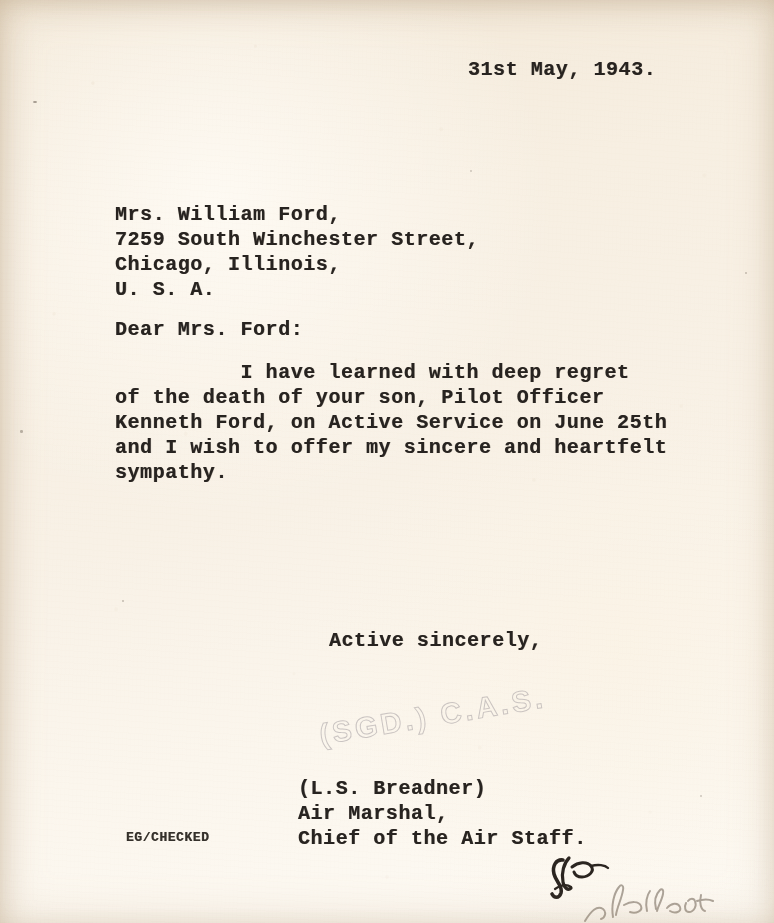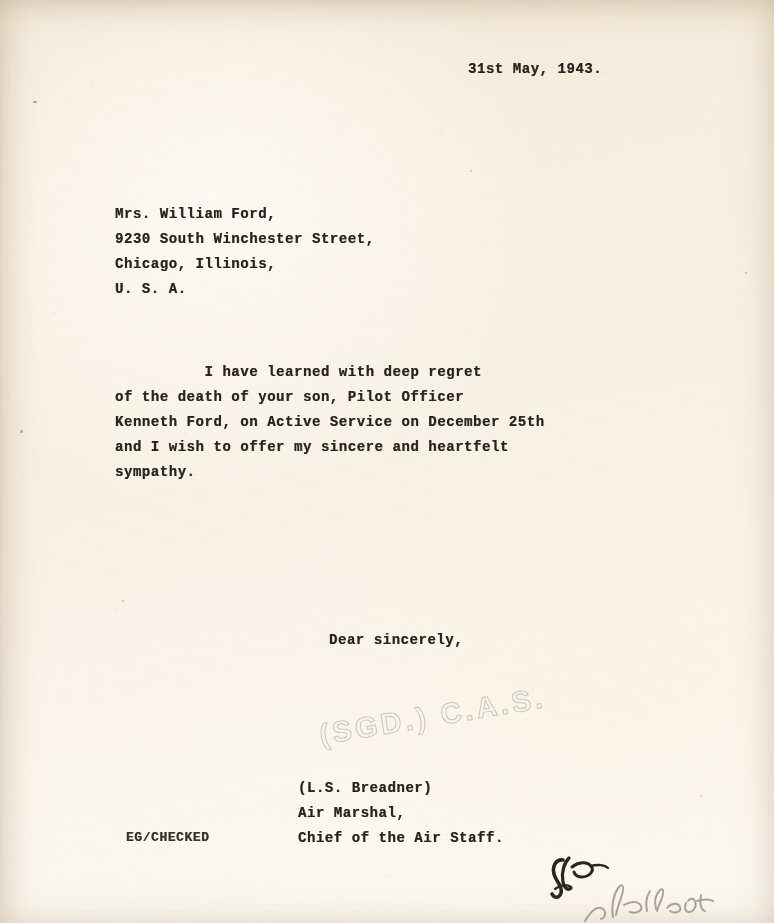--- a/index.html
+++ b/index.html
@@ -66,21 +66,21 @@
       inset 14px 0 34px -18px rgba(170,146,112,0.4),
       inset -12px 0 30px -18px rgba(176,152,118,0.3),
       inset 0 16px 34px -20px rgba(178,154,120,0.32);
   }
 
   
   .tw {
     position: absolute;
     white-space: pre;
     color: #272320;
-    font-size: 14px;
+    font-size: 20px;
     letter-spacing: 0.55px;
     line-height: 25px;
     font-weight: 700;
     text-shadow:
       0.4px 0.3px 0.5px rgba(60,52,44,0.5),
       -0.3px 0.2px 0.6px rgba(90,78,64,0.3);
   }
 
   .tw.block { white-space: pre; }
 
@@ -147,33 +147,34 @@
   <div class="speck s1"></div>
   <div class="speck s2"></div>
   <div class="speck s3"></div>
   <div class="speck s4"></div>
   <div class="speck s5"></div>
   <div class="speck s6"></div>
 
   <div class="tw" id="date-line">31st May, 1943.</div>
 
   <div class="tw block" id="address-block">Mrs. William Ford,
-9230 South Winchester Street,
+7259 South Winchester Street,
 Chicago, Illinois,
 U. S. A.</div>
 
+  <div class="tw" id="salutation">Dear Mrs. Ford:</div>
 
   <div class="tw block" id="para-1">          I have learned with deep regret
 of the death of your son, Pilot Officer
-Kenneth Ford, on Active Service on December 25th
+Kenneth Ford, on Active Service on June 25th
 and I wish to offer my sincere and heartfelt
 sympathy.</div>
 
 
-  <div class="tw" id="closing">Dear sincerely,</div>
+  <div class="tw" id="closing">Active sincerely,</div>
 
   <div id="stamp">(SGD.) C.A.S.</div>
 
   <div class="tw block" id="signature-block">(L.S. Breadner)
 Air Marshal,
 Chief of the Air Staff.</div>
 
   <div class="tw" id="checked-mark">EG/CHECKED</div>
 
   <svg id="hand-initials" viewBox="0 0 70 46">

